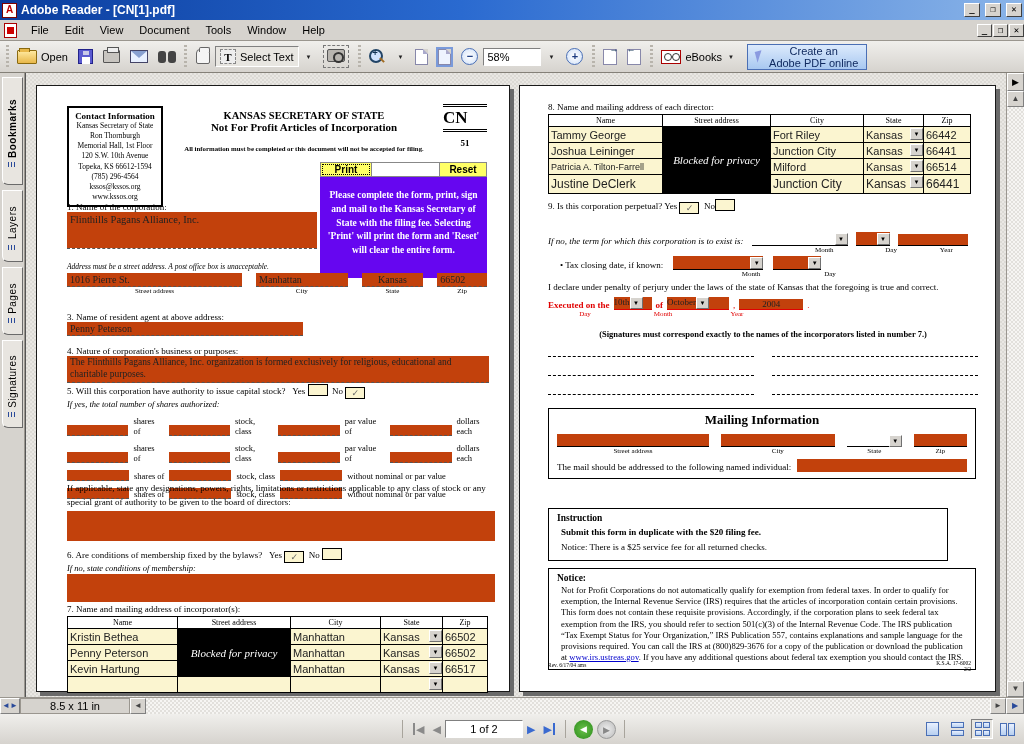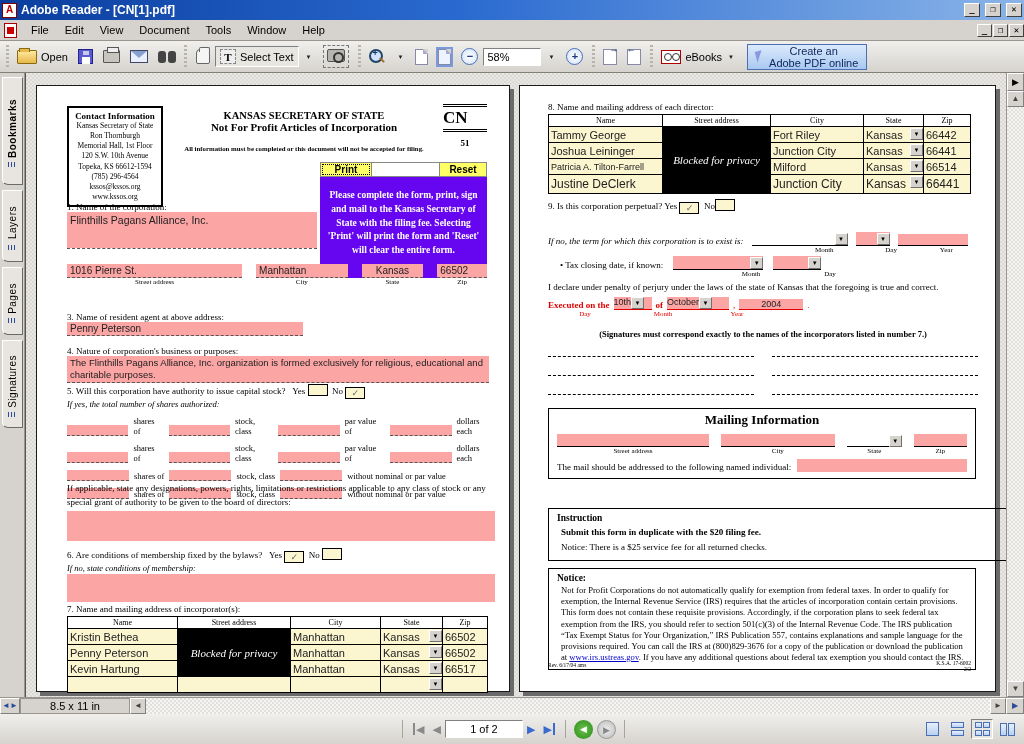--- a/index.html
+++ b/index.html
@@ -87,21 +87,21 @@
     background-size:4px 4px;background-position:0 0,2px 2px;}
   .vscroll{width:18px;background:#efedea;border-left:1px solid #9a968f;display:flex;flex-direction:column;align-items:stretch;}
   .sbtn{height:16px;background:#d6d3ce;border:1px solid;border-color:#fff #808080 #808080 #fff;text-align:center;font-size:8px;line-height:14px;color:#444;}
   .vscroll .track{flex:1;background-image:linear-gradient(45deg,#e2e0dc 25%,transparent 25%,transparent 75%,#e2e0dc 75%),linear-gradient(45deg,#e2e0dc 25%,transparent 25%,transparent 75%,#e2e0dc 75%);background-size:4px 4px;background-position:0 0,2px 2px;background-color:#f6f5f3;}
   .panebtn{height:18px;background:#d6d3ce;border:1px solid;border-color:#fff #808080 #808080 #fff;text-align:center;font-size:9px;line-height:16px;color:#000;}
   
   .page{position:absolute;top:12px;background:#fff;border:1px solid #1a1a1a;box-shadow:4px 4px 0 #6a6a6a;
     font-family:"Liberation Serif",serif;color:#000;}
   #page1{left:10px;width:474px;height:607px;}
   #page2{left:493px;width:477px;height:607px;}
-  .fld{background:#fca5a5;color:#222;font-family:Liberation Sans, sans-serif;}
+  .fld{background:#c2410c;color:#222;font-family:Liberation Serif, serif;}
   .dashline{border-bottom:1px dashed #555;}
   .dd{display:inline-block;width:13px;height:12px;background:#d6d3ce;border:1px solid;border-color:#fff #707070 #707070 #fff;
     font-size:6px;line-height:11px;text-align:center;color:#000;vertical-align:middle;}
   .chk{display:inline-block;width:20px;height:12px;border:1px solid #000;background:#fbf5d0;text-align:center;
     font-size:9px;line-height:11px;color:#666;vertical-align:-2px;}
   .slabel{font-size:7px;text-align:center;color:#000;}
   .qlabel{font-size:9px;}
   .ftable{border-collapse:collapse;table-layout:fixed;font-family:"Liberation Sans",sans-serif;}
   .ftable td,.ftable th{border:1px solid #000;padding:0 2px;overflow:hidden;white-space:nowrap;}
   .ftable th{background:#fff;font-family:"Liberation Serif",serif;font-size:8px;font-weight:normal;height:12px;}
@@ -308,20 +308,21 @@
         <div class="purplebox" style="height:101px">Please complete the form, print, sign and mail to the Kansas Secretary of State with the filing fee.  Selecting 'Print' will print the form and 'Reset' will clear the entire form.</div>
       </div>
 
       <div class="abs" style="left:30px;top:116px;width:250px;">
         <div class="qlabel">1. Name of the corporation:</div>
         <div class="fld" style="height:36px;font-size:10.5px;padding:2px 3px;">Flinthills Pagans Alliance, Inc.</div>
         <div class="dashline"></div>
       </div>
 
       <div class="abs" style="left:30px;top:176px;width:420px;">
+        <div style="font-size:7.5px;font-style:italic;">Address must be a street address.  A post office box is unacceptable.</div>
         <div style="display:flex;gap:14px;margin-top:2px;">
           <div style="width:176px">
             <div class="fld dashline" style="height:14px;font-size:10px;padding:1px 3px;">1016 Pierre St.</div>
             <div class="slabel">Street address</div>
           </div>
           <div style="width:92px">
             <div class="fld dashline" style="height:14px;font-size:10px;padding:1px 3px;">Manhattan</div>
             <div class="slabel">City</div>
           </div>
           <div style="width:62px">
@@ -579,21 +580,21 @@
               <div class="fld" style="height:13px;border-bottom:1px solid #000;"></div>
             <div class="slabel">Zip</div>
             </div>
         </div>
         <div style="display:flex;align-items:flex-end;gap:6px;margin-top:4px;">
           <span class="qlabel">The mail should be addressed to the following named individual:</span>
           <span class="fld" style="flex:1;height:13px;"></span>
         </div>
       </div>
 
-      <div class="abs boxed" style="left:28px;top:422px;width:472px;padding:4px 8px 8px;">
+      <div class="abs boxed" style="left:28px;top:422px;width:400px;padding:4px 8px 8px;">
         <div style="font-weight:bold;font-size:9.5px;">Instruction</div>
         <div style="font-size:9px;margin-top:4px;padding-left:4px;font-weight:bold;">Submit this form in duplicate with the $20 filing fee.</div>
         <div style="font-size:9px;margin-top:5px;padding-left:4px;">Notice: There is a $25 service fee for all returned checks.</div>
       </div>
 
       <div class="abs boxed" style="left:28px;top:482px;width:428px;padding:4px 8px 6px;">
         <div style="font-weight:bold;font-size:9.5px;">Notice:</div>
         <div style="font-size:8.6px;line-height:1.3;margin-top:2px;padding-left:4px;">
           <span>Not for Profit Corporations do not automatically qualify for exemption from federal taxes.  In order to qualify for exemption, the Internal Revenue Service (IRS) requires that the articles of incorporation contain certain provisions.  This form does not contain these requisite provisions.  Accordingly, if the corporation plans to seek federal tax exemption from the IRS, you should refer to section 501(c)(3) of the Internal Revenue Code.  The IRS publication “Tax Exempt Status for Your Organization,” IRS Publication 557, contains explanations and sample language for the provisions required.  You can call the IRS at (800)829-3676 for a copy of the publication or download the publication at </span><a class="fakelink">www.irs.ustreas.gov</a><span>. If you have any additional questions about federal tax exemption you should contact the IRS.</span>
         </div>

